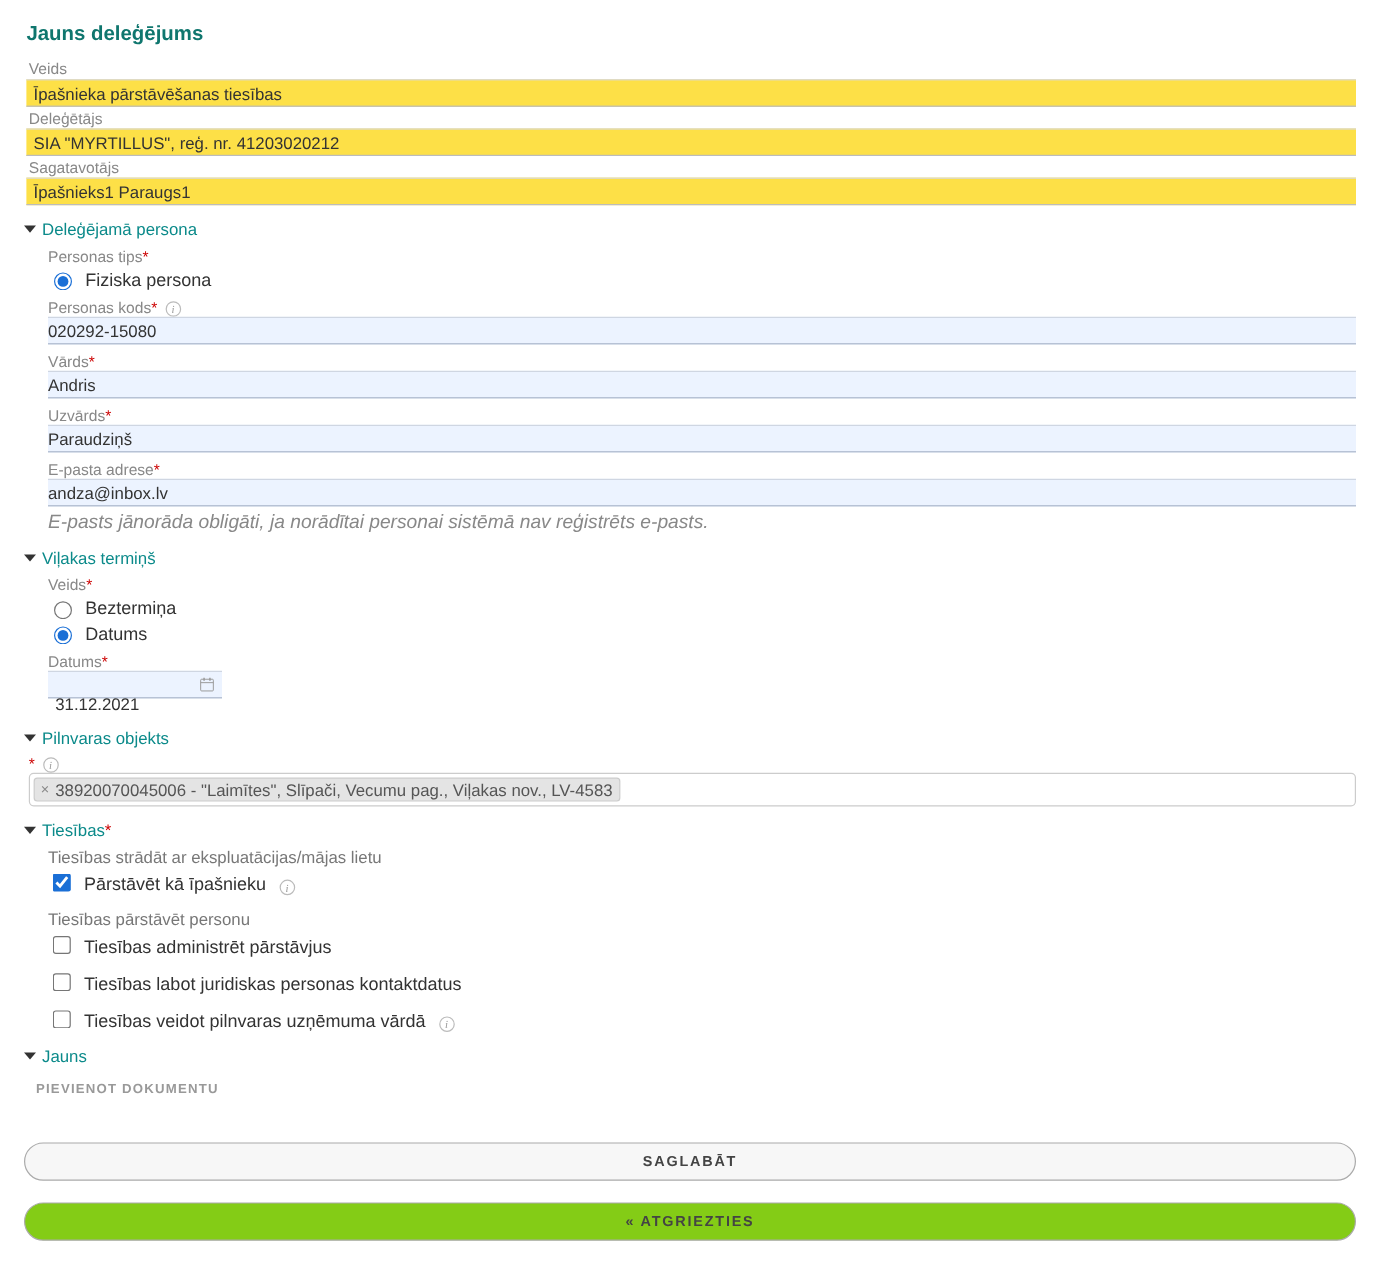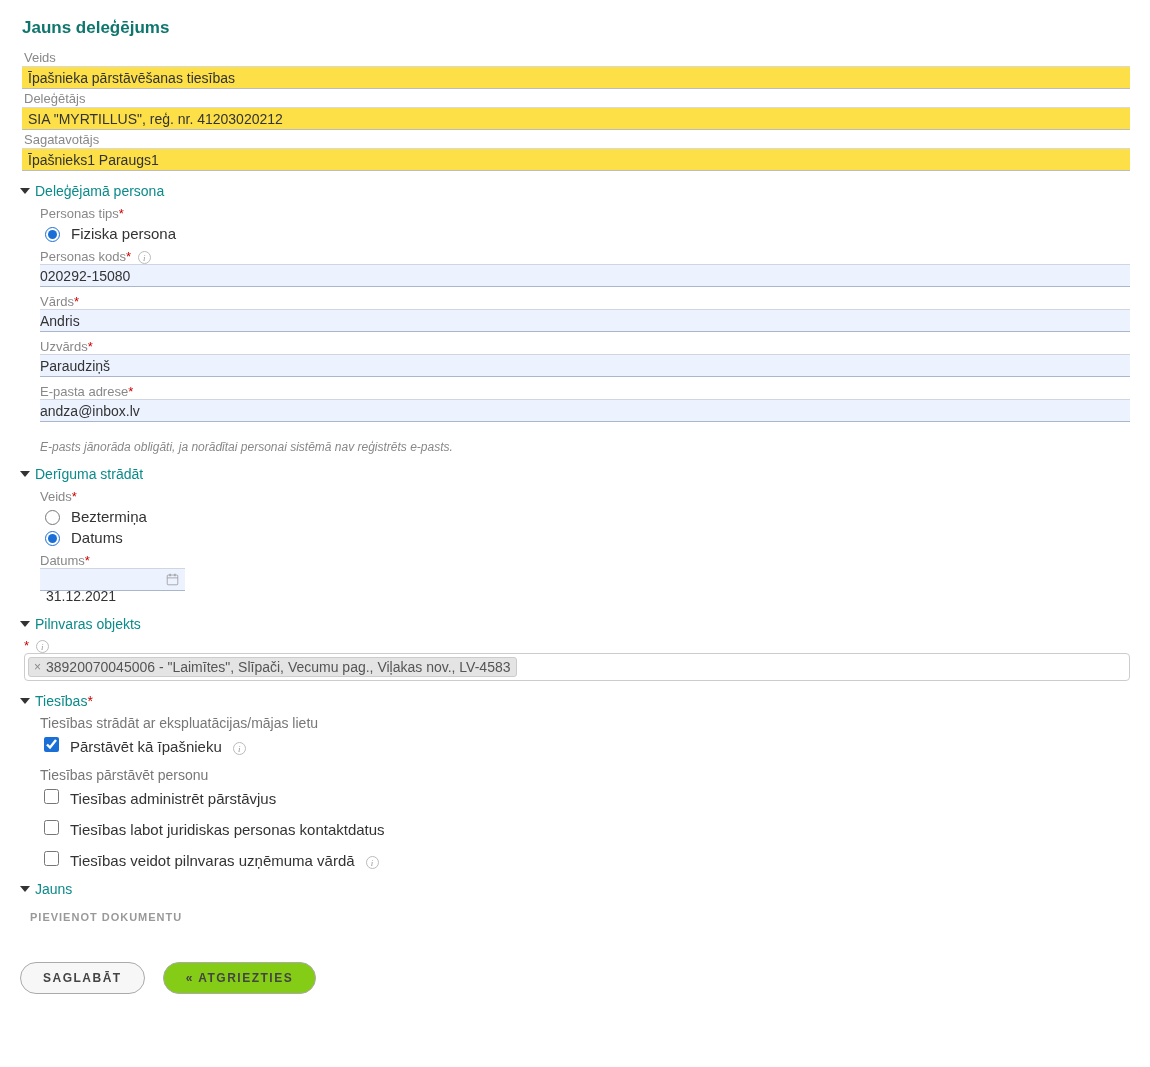--- a/index.html
+++ b/index.html
@@ -93,24 +93,24 @@
     color: #333;
     background: #ecf3ff;
     border: none;
     border-top: 1px solid #cfd6e2;
     border-bottom: 1px solid #aab6cb;
     padding: 3px 0;
     height: 23px;
     outline: none;
   }
   .hint {
-    font-size: 12px;
+    font-size: 16px;
     color: #888;
     font-style: italic;
-    margin-top: 18px;
+    margin-top: 5px;
   }
   .date-wrap {
     display: inline-flex;
     align-items: center;
     border-bottom: 1px solid #aab6cb;
     border-top: 1px solid #cfd6e2;
     background: #ecf3ff;
     height: 23px;
   }
   .date-wrap input {
@@ -169,20 +169,21 @@
     text-transform: uppercase;
     font-family: Arial, sans-serif;
     font-weight: 600;
     margin-top: 8px;
     cursor: pointer;
   }
   .footer {
     margin-top: 38px;
     display: flex;
     gap: 18px;
+    flex-direction: column;
   }
   .btn {
     border: 1px solid #aaa;
     border-radius: 18px;
     background: #f7f7f7;
     padding: 8px 22px;
     font-size: 12px;
     letter-spacing: 1.5px;
     color: #444;
     cursor: pointer;
@@ -244,21 +245,21 @@
       <span>E-pasta adrese</span><span class="req">*</span>
     </div>
     <input class="txt-input" value="andza@inbox.lv" style="">
     <div class="hint">E-pasts jānorāda obligāti, ja norādītai personai sistēmā nav reģistrēts e-pasts.</div>
   </div>
 </div>
 
 <div class="section">
   <div class="section-header">
     <span class="caret"></span>
-    <span class="section-title">Derīguma strādāt</span>
+    <span class="section-title">Viļakas termiņš</span>
   </div>
   <div class="section-body">
     <div class="field-label">
       <span>Veids</span><span class="req">*</span>
     </div>
     <div class="radio-row">
       <input type="radio" name="vt" style="">
       <span>Beztermiņa</span>
     </div>
     <div class="radio-row">

